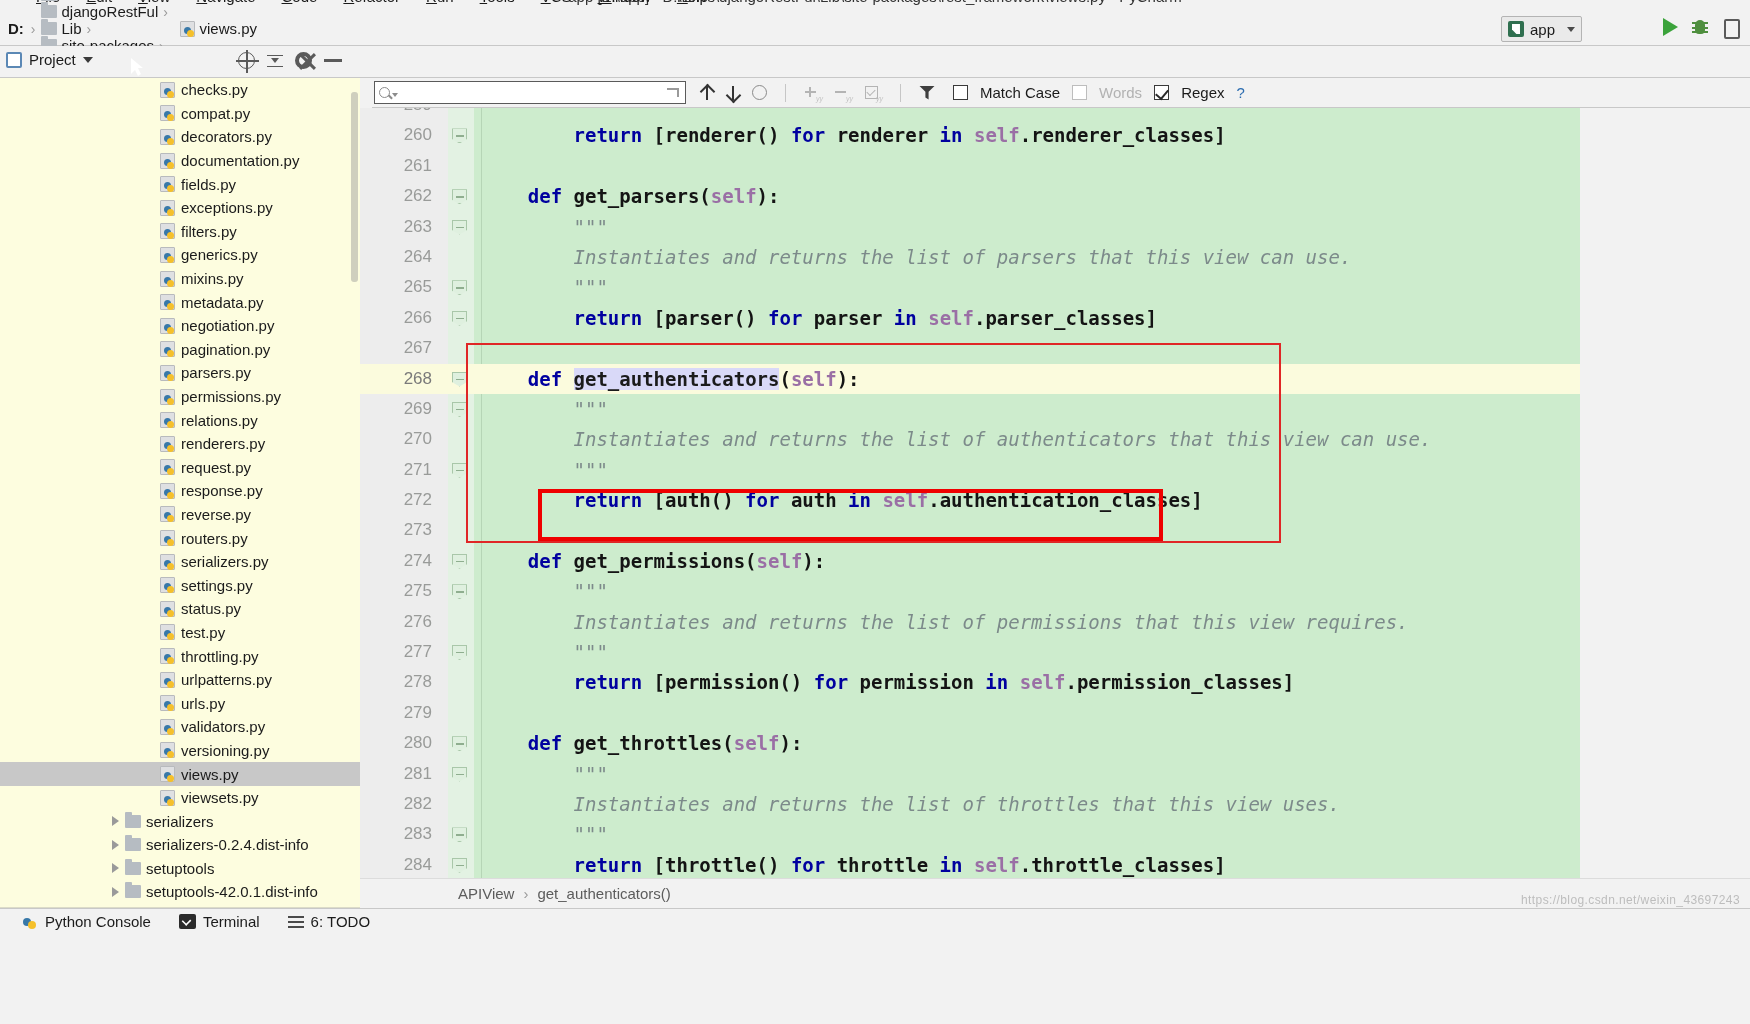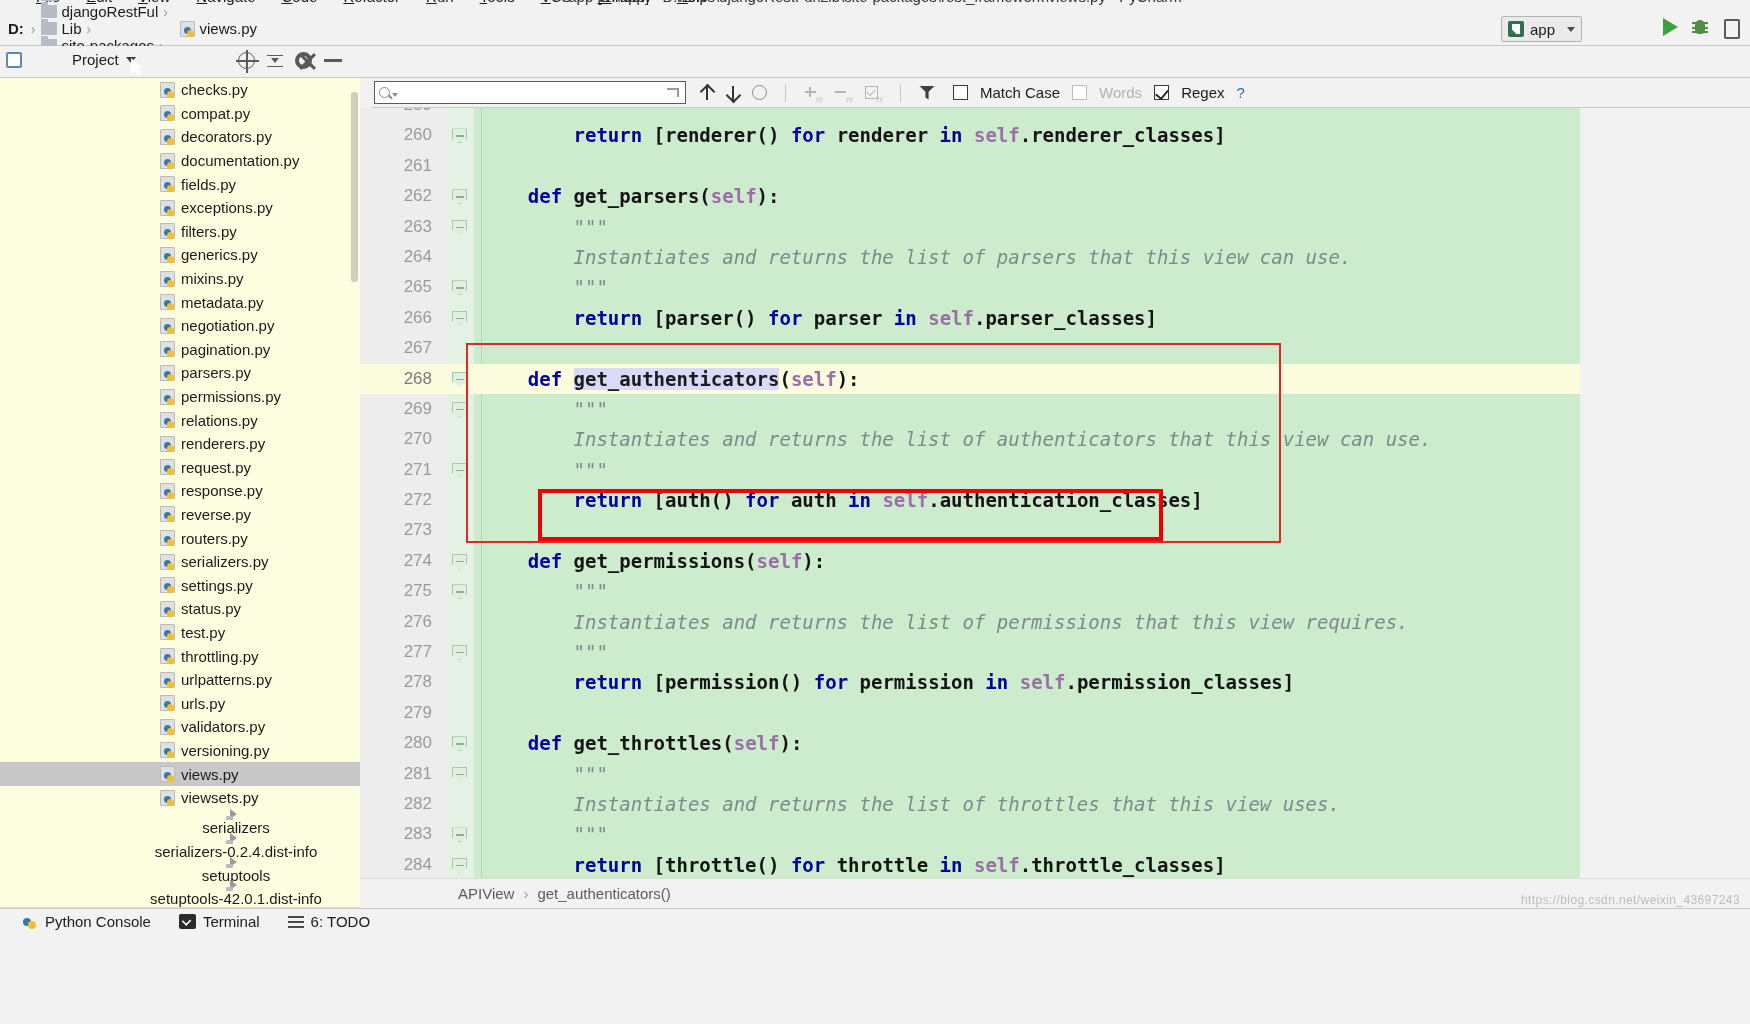--- a/index.html
+++ b/index.html
@@ -79,21 +79,21 @@
   .btn-stop { width:16px;height:18px;position:relative;}
   .btn-stop:before{content:"";position:absolute;left:2px;top:1px;width:12px;height:16px;border:2px solid #5a5a5a;border-radius:2px;}
 
   
   .tabs-row {
     position:absolute; left:0; top:46px; width:1750px; height:32px;
     background:#f2f2f2; border-bottom:1px solid #c8c8c8;
   }
   .project-header { position:absolute; left:6px; top:5px; display:flex; align-items:center; gap:7px; }
   .ic-project { width:16px;height:16px;background:#ffffff;border:2px solid #5b88b5;border-radius:2px; }
-  .project-label { font-size:15px;color:#1b1b1b;margin-left:43px; }
+  .project-label { font-size:15px;color:#1b1b1b; }
   .tri-down { width:0;height:0;border-left:5px solid transparent;border-right:5px solid transparent;border-top:6px solid #3a3a3a; }
   .tw-icons { position:absolute; left:238px; top:6px; display:flex; align-items:center; gap:12px; }
   .ic-target { width:17px;height:17px;border:1.6px solid #5a5a5a;border-radius:50%;position:relative;}
   .ic-target:before{content:"";position:absolute;left:7px;top:-3px;width:1.6px;height:23px;background:#5a5a5a;}
   .ic-target:after{content:"";position:absolute;left:-3px;top:7px;width:23px;height:1.6px;background:#5a5a5a;}
   .ic-collapse { width:16px;height:16px;position:relative;}
   .ic-collapse:before{content:"";position:absolute;left:0;top:2px;width:16px;height:1.8px;background:#5a5a5a;box-shadow:0 11px 0 #5a5a5a;}
   .ic-collapse:after{content:"";position:absolute;left:4px;top:5px;width:0;height:0;border-left:4px solid transparent;border-right:4px solid transparent;border-top:5px solid #5a5a5a;}
   .ic-gear { width:17px;height:17px;border-radius:50%;border:4px solid #5a5a5a;position:relative;background:#f2f2f2;}
   .ic-gear:before{content:"";position:absolute;left:-2px;top:4px;width:21px;height:3px;background:#5a5a5a;transform:rotate(45deg);}
@@ -156,21 +156,21 @@
   
   .tree {
     position:absolute; left:0; top:78px; width:360px; height:838px;
     background:#fdfddf; overflow:hidden;
   }
   .tree-row { height:23.6px; display:flex; align-items:center; font-size:15px; color:#1b1b1b; white-space:nowrap; }
   .tree-row.sel { background:#c8c8c8; }
   .tree-arrow { width:0;height:0;border-top:5px solid transparent;border-bottom:5px solid transparent;border-left:7px solid #9a9a9a; margin-right:6px; }
   .tree-indent-file { padding-left:160px; }
   .tree-indent-file .ic-py { margin-right:6px; }
-  .tree-indent-folder { padding-left:112px;flex-direction:column; }
+  .tree-indent-folder { padding-left:112px; }
   .tree-scrollbar {
     position:absolute; left:351px; top:92px; width:7px; height:190px;
     background:#cfcfbe; border-radius:3px;
   }
   .tree-hsb {
     position:absolute; left:0; bottom:0; width:478px; height:9px; background:#dcdcc8;
   }
 
   
   .editor { position:absolute; left:360px; top:108px; width:1220px; height:770px; background:#cdeccd; overflow:hidden; }

